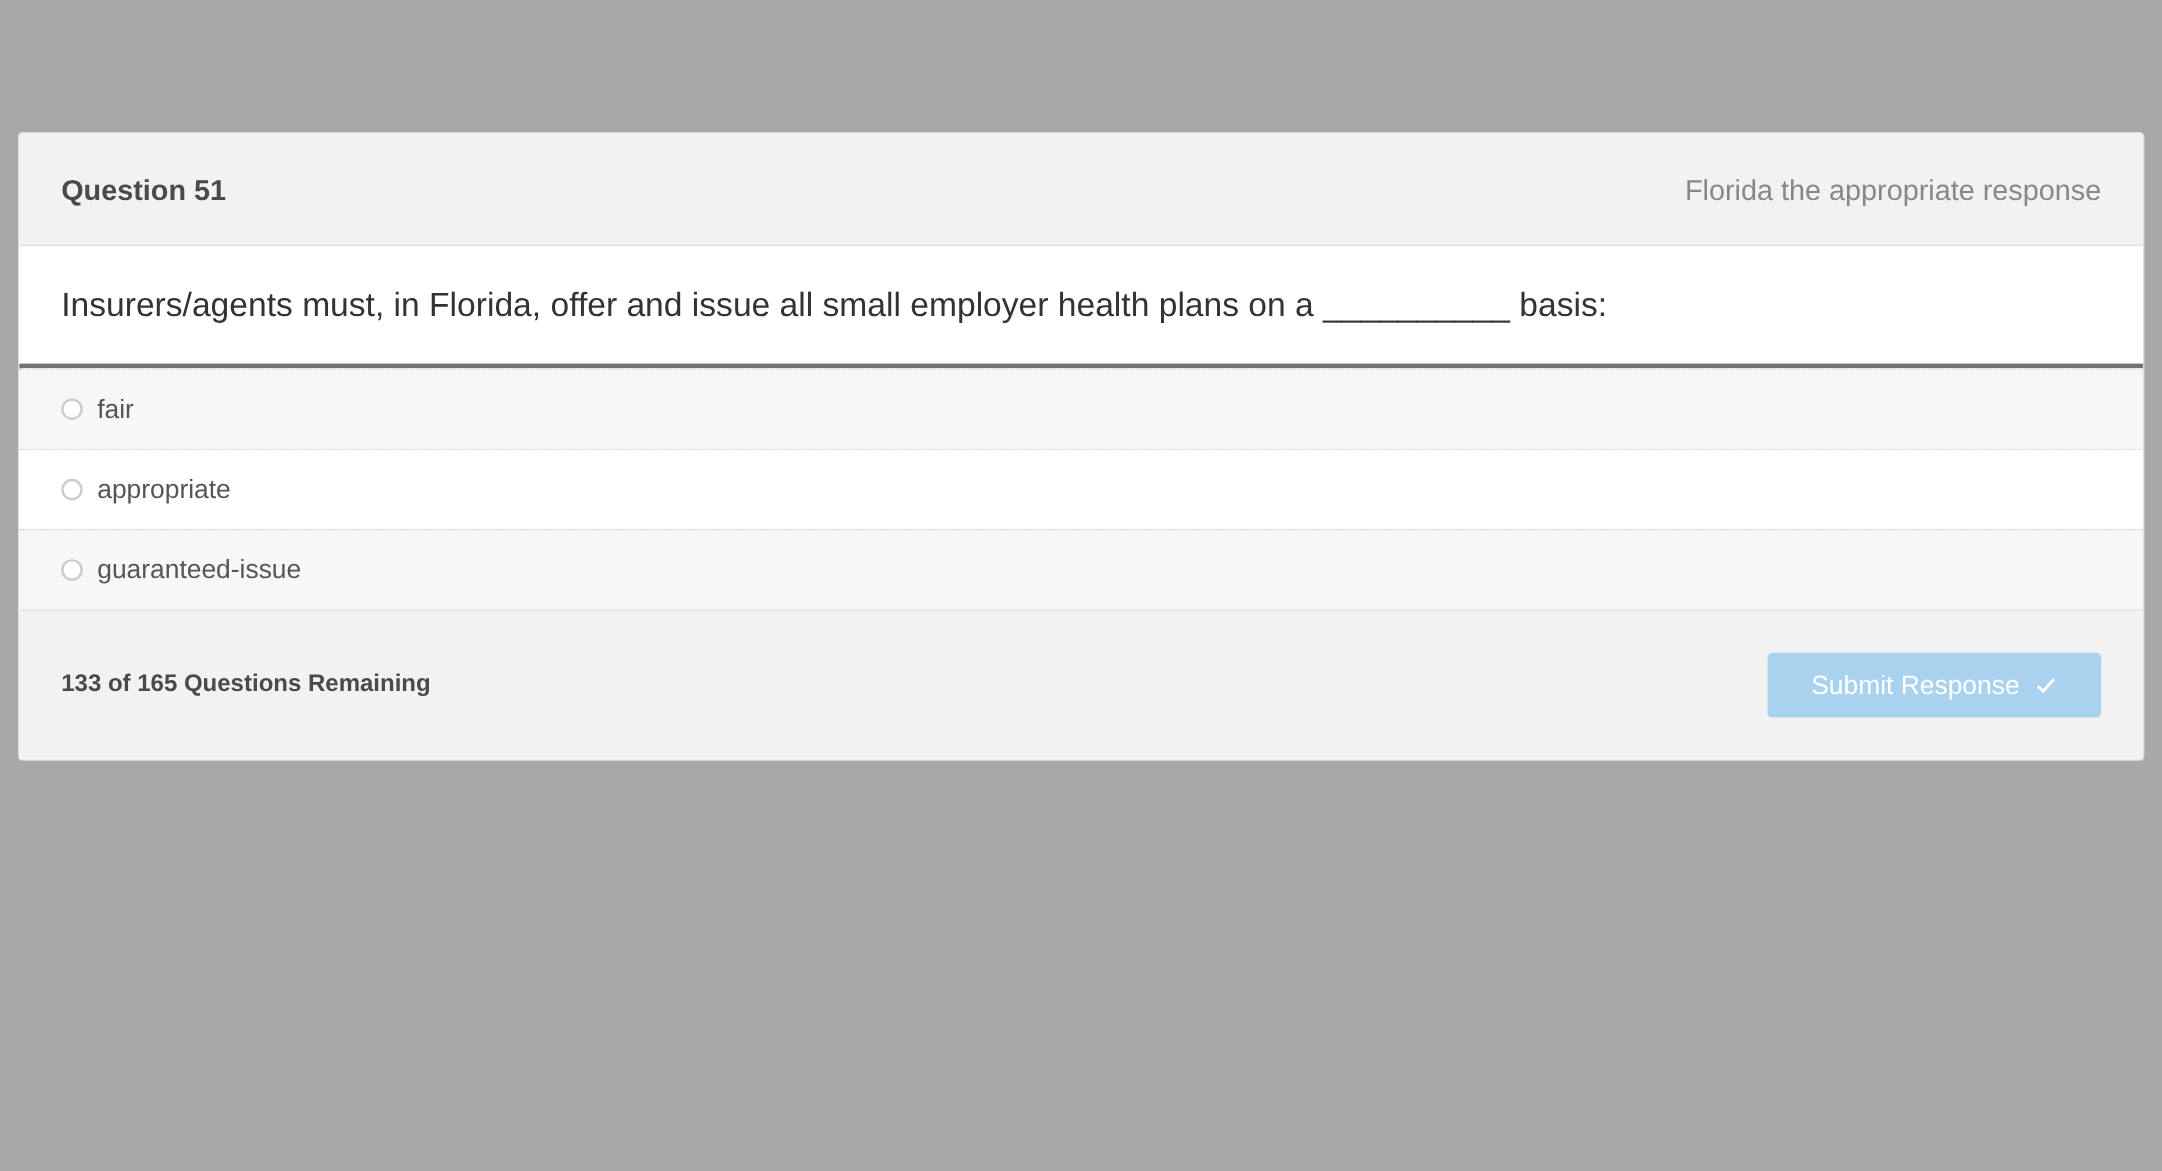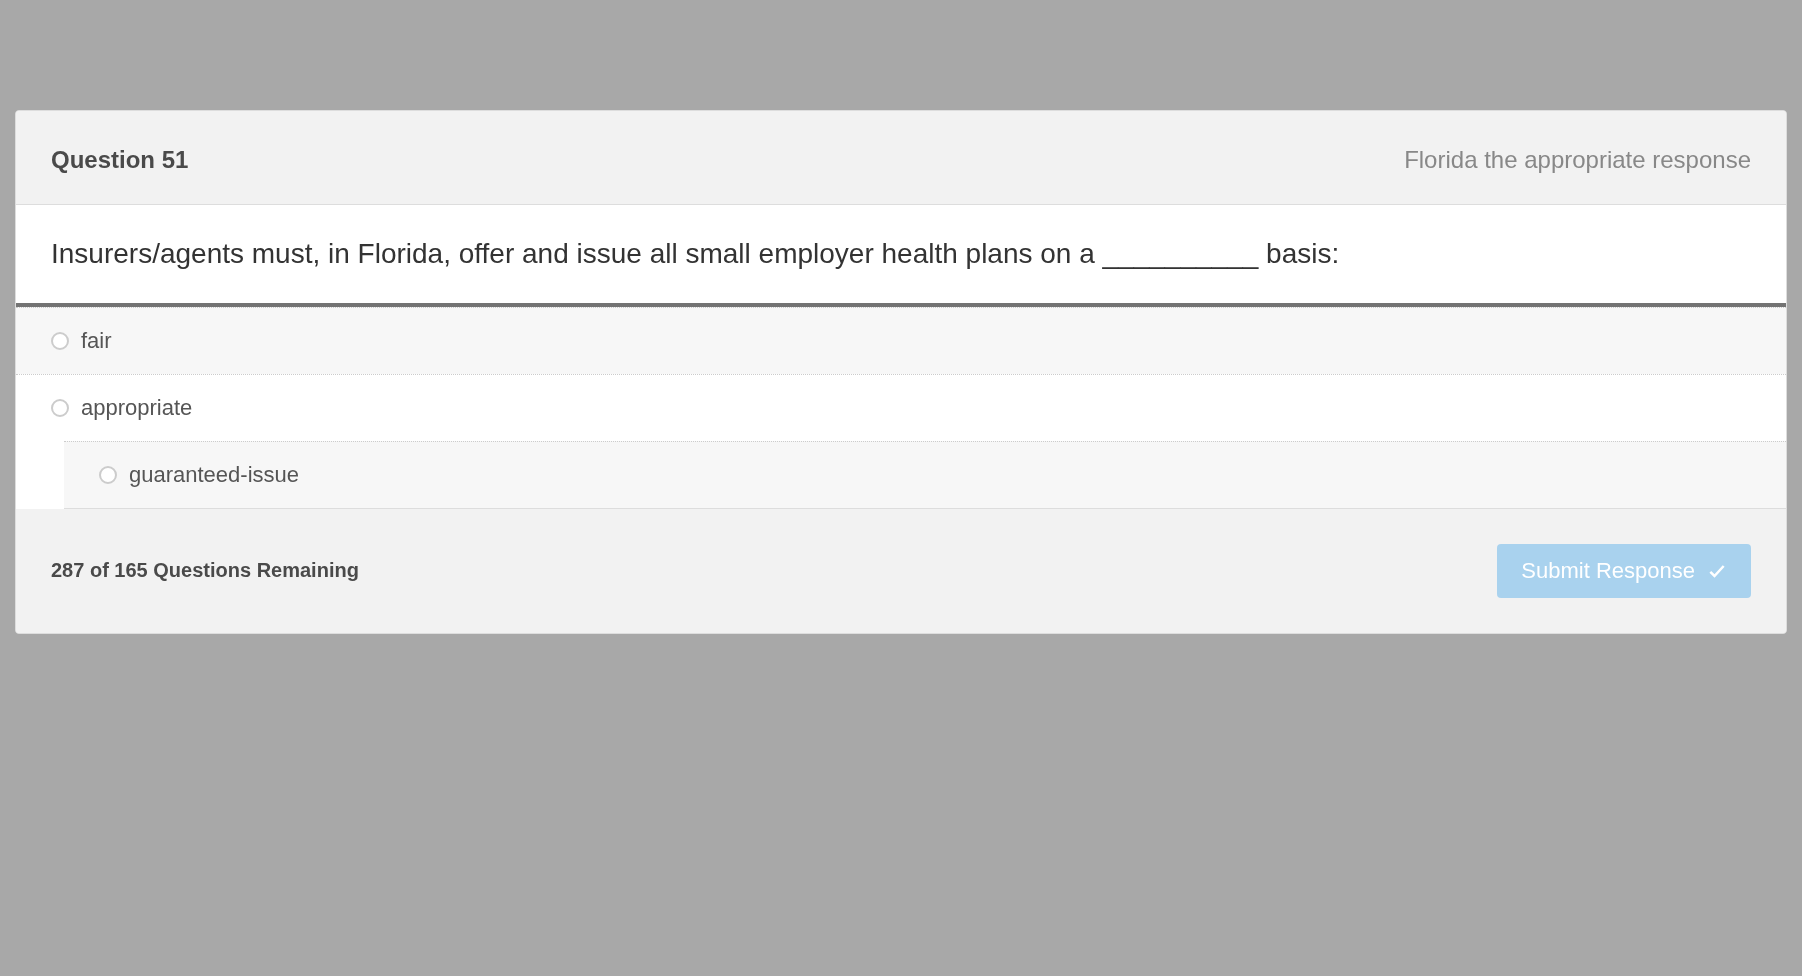--- a/index.html
+++ b/index.html
@@ -61,21 +61,20 @@
       cursor: pointer;
     }
     .option-row:nth-child(odd) {
       background: #f7f7f7;
     }
     .option-row:nth-child(even) {
       background: #fff;
     }
     .option-row:last-child {
       border-bottom: 1px solid #ddd;
-      margin-left: 48px;
     }
     .radio-circle {
       width: 18px;
       height: 18px;
       border: 2px solid #ccc;
       border-radius: 50%;
       flex-shrink: 0;
       background: #fff;
     }
     .option-label {
@@ -92,21 +91,21 @@
     .remaining {
       font-size: 20px;
       font-weight: 700;
       color: #4a4a4a;
     }
     .submit-btn {
       background: #a9d2ee;
       color: #fff;
       border: none;
       border-radius: 4px;
-      padding: 14px 24px;
+      padding: 14px 36px;
       font-size: 22px;
       font-weight: 400;
       display: flex;
       align-items: center;
       gap: 12px;
       cursor: pointer;
     }
     .check-icon {
       width: 20px;
       height: 20px;
@@ -144,21 +143,21 @@
       <span class="radio-circle"></span>
       <span class="option-label">appropriate</span>
     </div>
     <div class="option-row">
       <span class="radio-circle"></span>
       <span class="option-label">guaranteed-issue</span>
     </div>
   </div>
 
   <div class="card-footer">
-    <div class="remaining">287 of 165 Questions Remaining</div>
+    <div class="remaining">133 of 165 Questions Remaining</div>
     <button class="submit-btn">
       <span>Submit Response</span>
       <span class="check-icon">
         <svg viewBox="0 0 24 24">
             <polyline points="4 13 9 18 20 6"></polyline>
           </svg>
       </span>
     </button>
   </div>
 </div>

